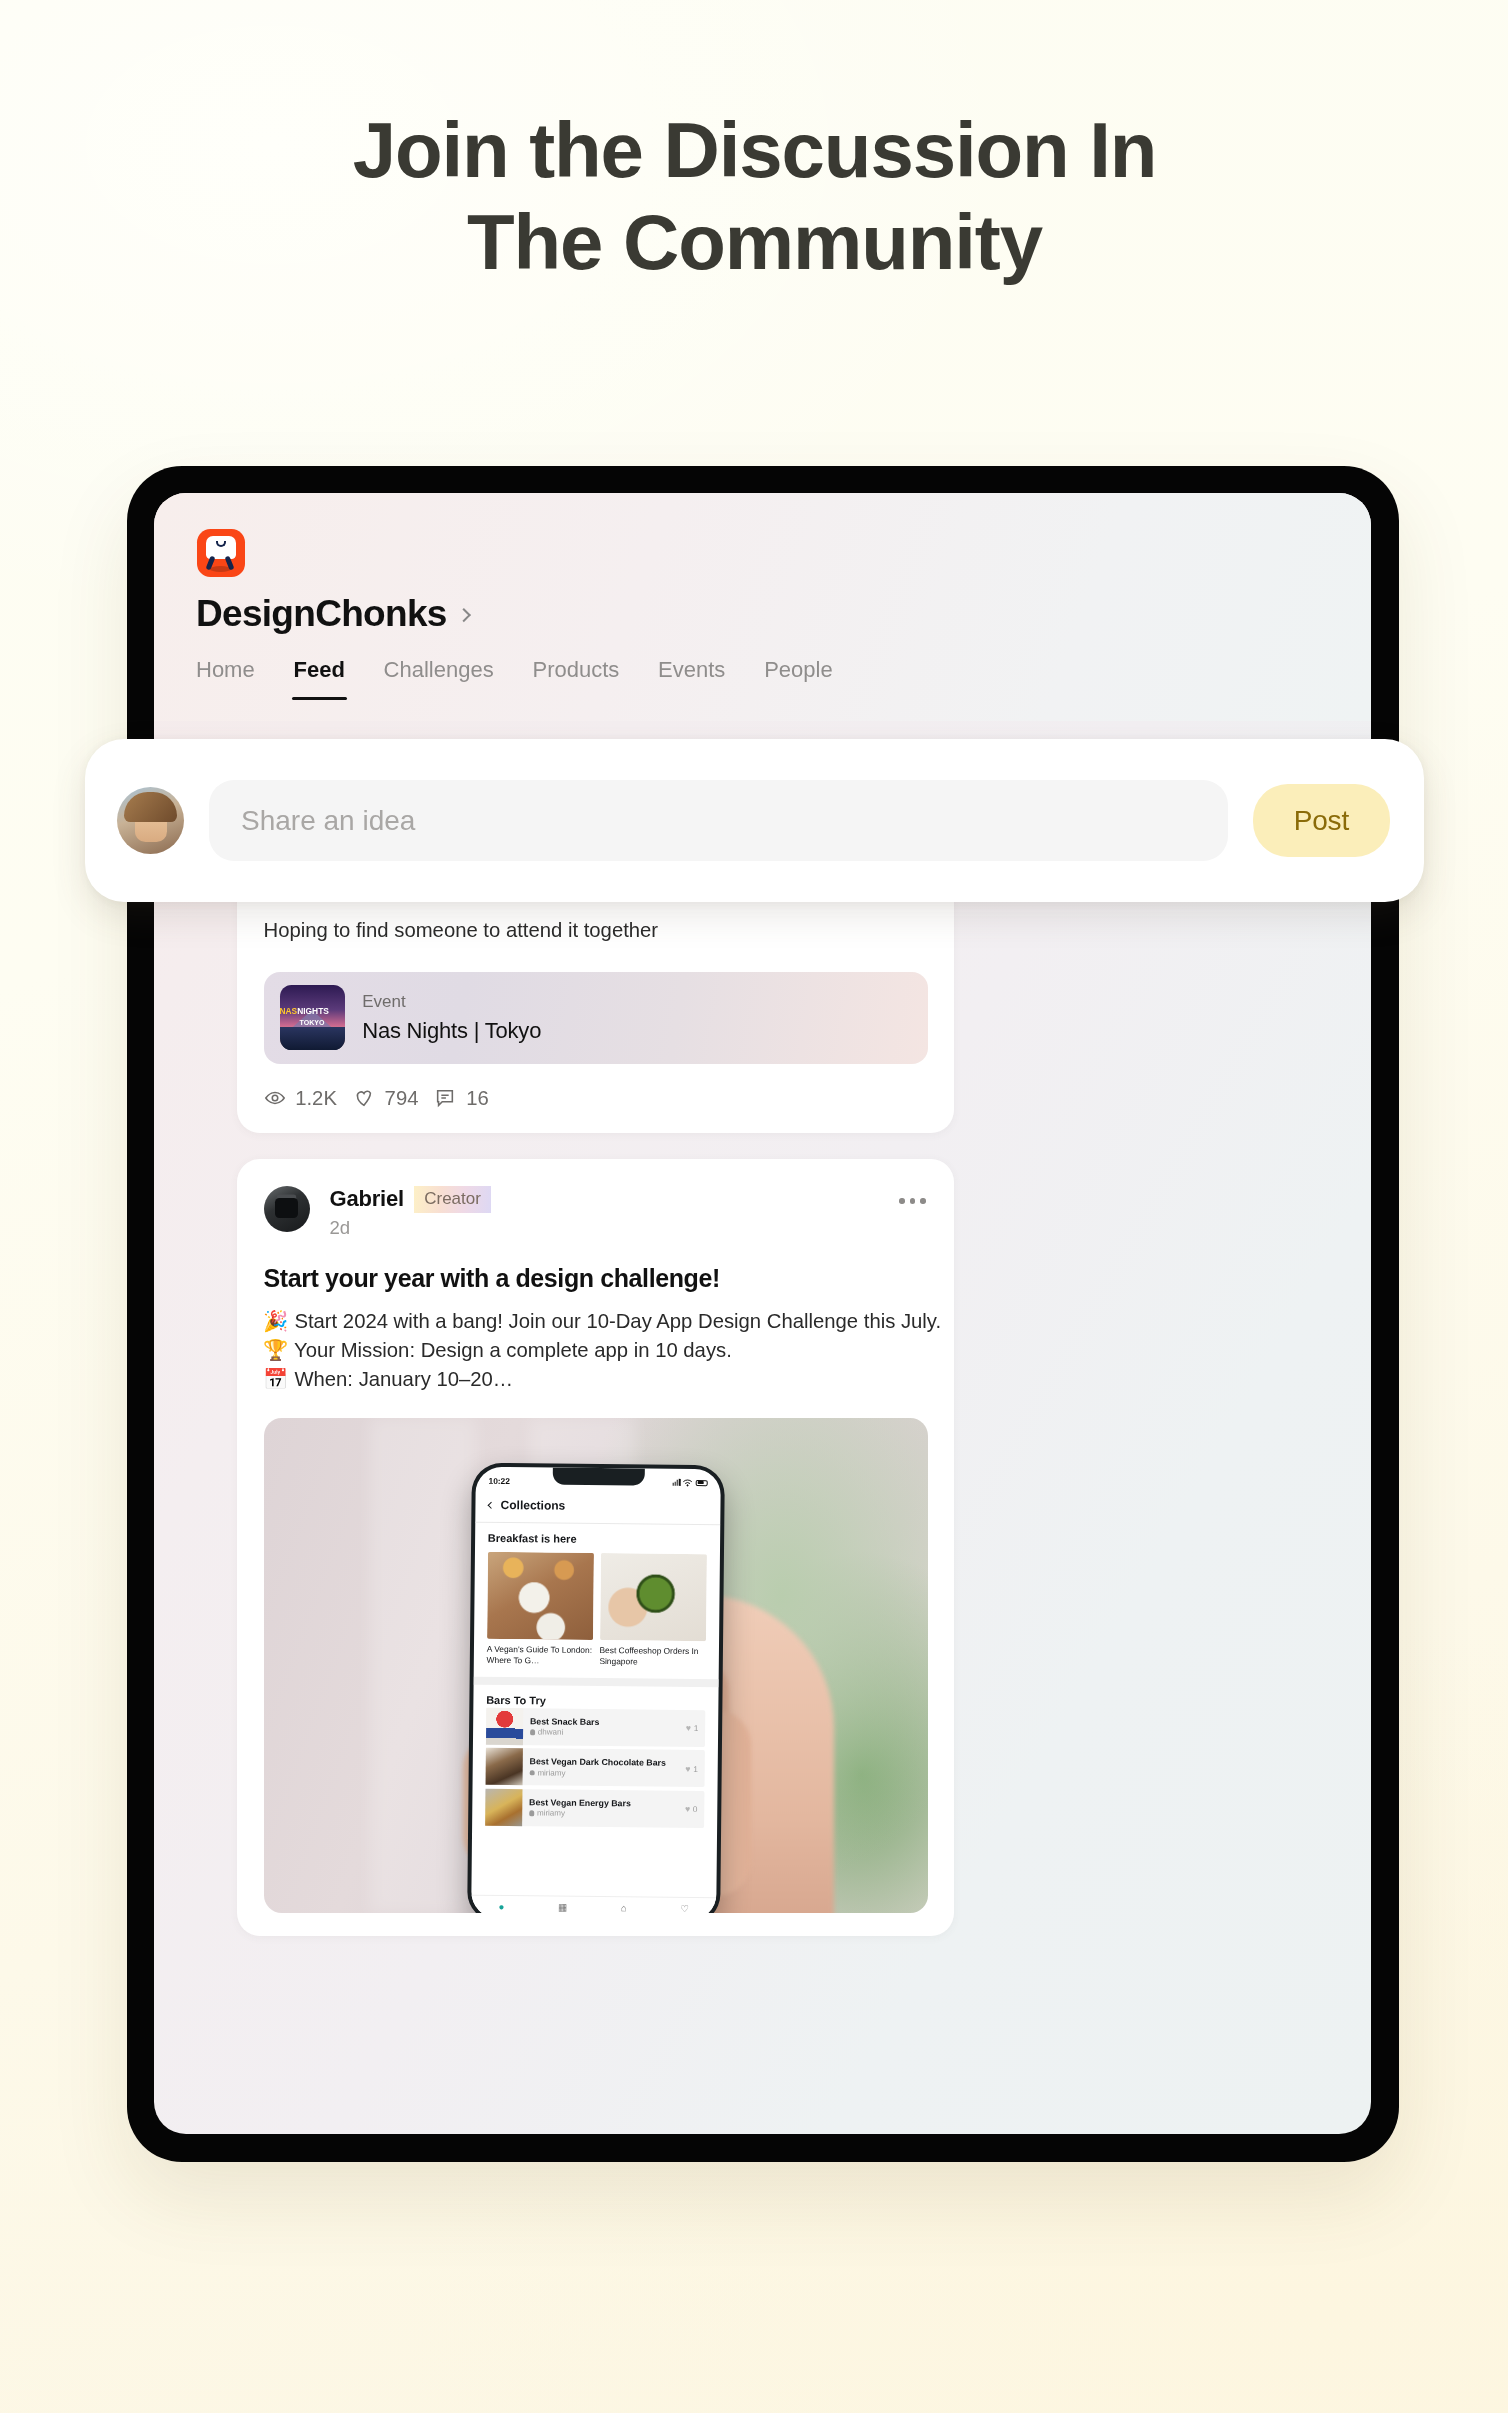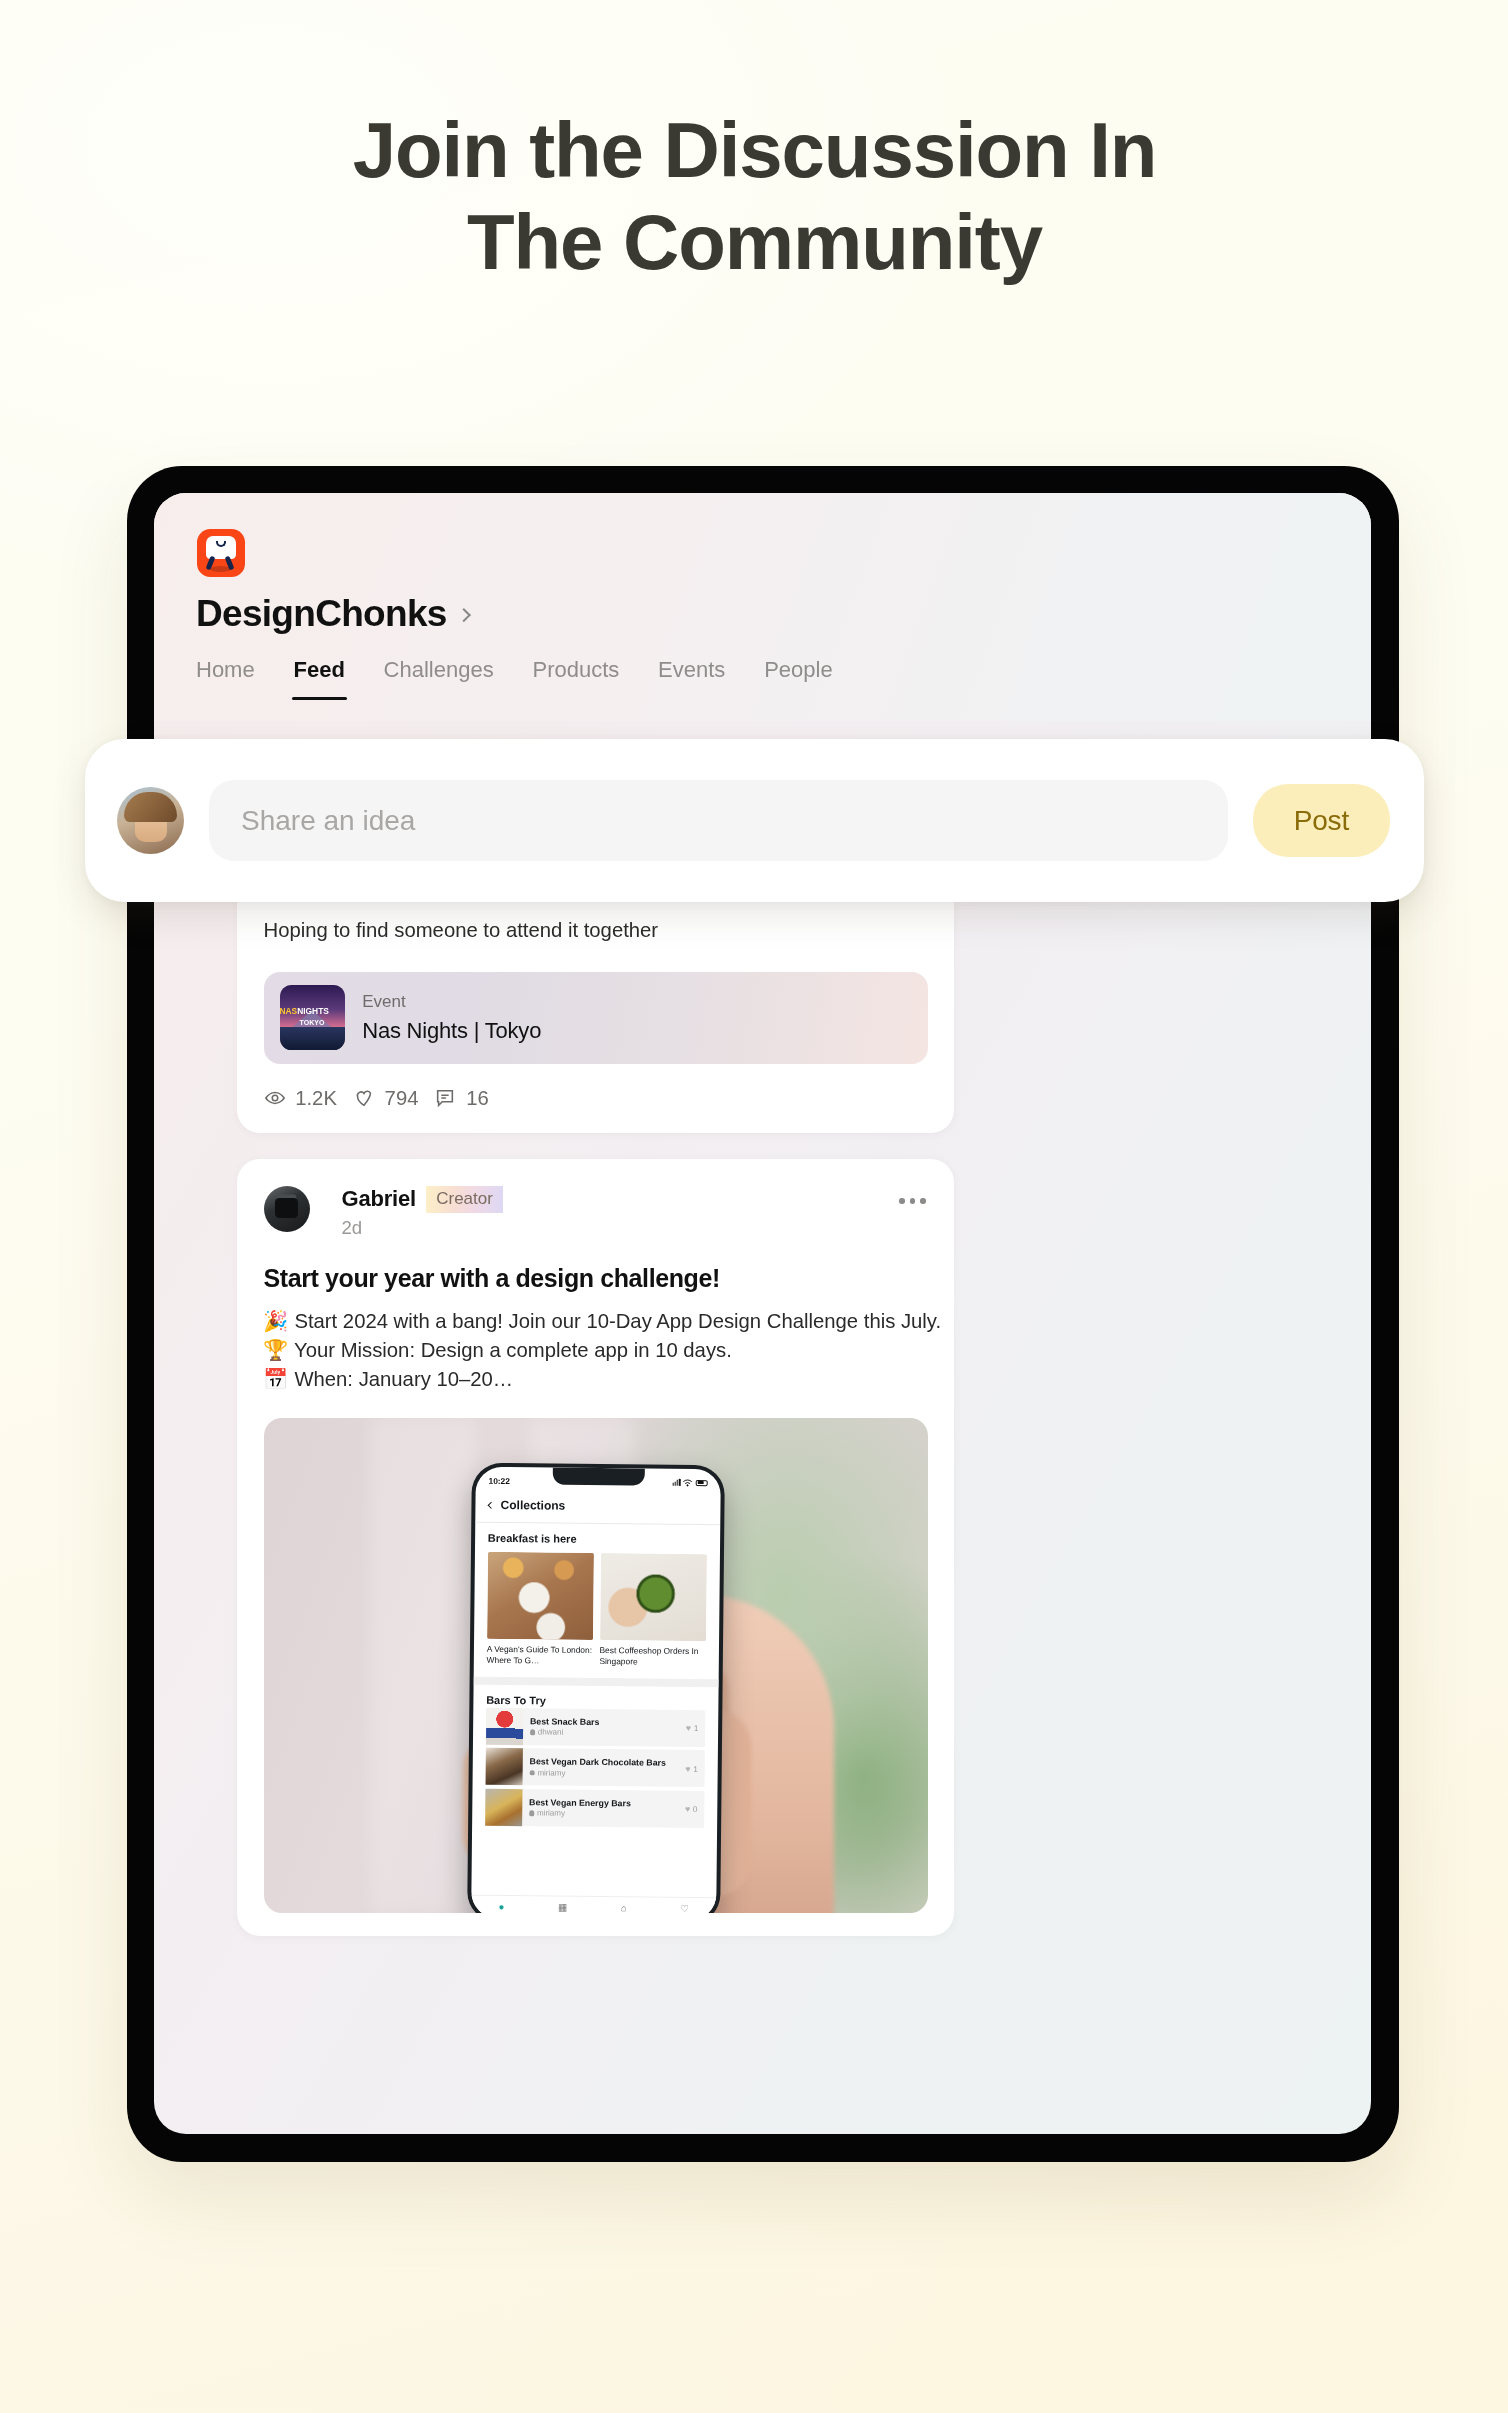--- a/index.html
+++ b/index.html
@@ -130,21 +130,21 @@
   }
   .post-card {
     position: relative;
     margin: 0 0 26.5px 83px;
     width: 717px;
     background: #fff;
     border-radius: 23px;
     padding: 26.5px 26.5px 23px 26.5px;
     box-shadow: 0 1.8px 8.8px rgba(80,70,70,0.05);
   }
-  .post-head { display: flex; align-items: flex-start; gap: 32px; position: relative; }
+  .post-head { display: flex; align-items: flex-start; gap: 20px; position: relative; }
   .avatar {
     width: 46px; height: 46px; border-radius: 50%;
     flex: 0 0 46px; overflow: hidden;
     border: 0.9px solid #e8e6e4;
     background: #fff;
     position: relative;
   }
   .avatar.guang { background: #fff; }
   .avatar.guang svg { position: absolute; left: 5.3px; top: 3.5px; }
   .avatar.gabriel {

